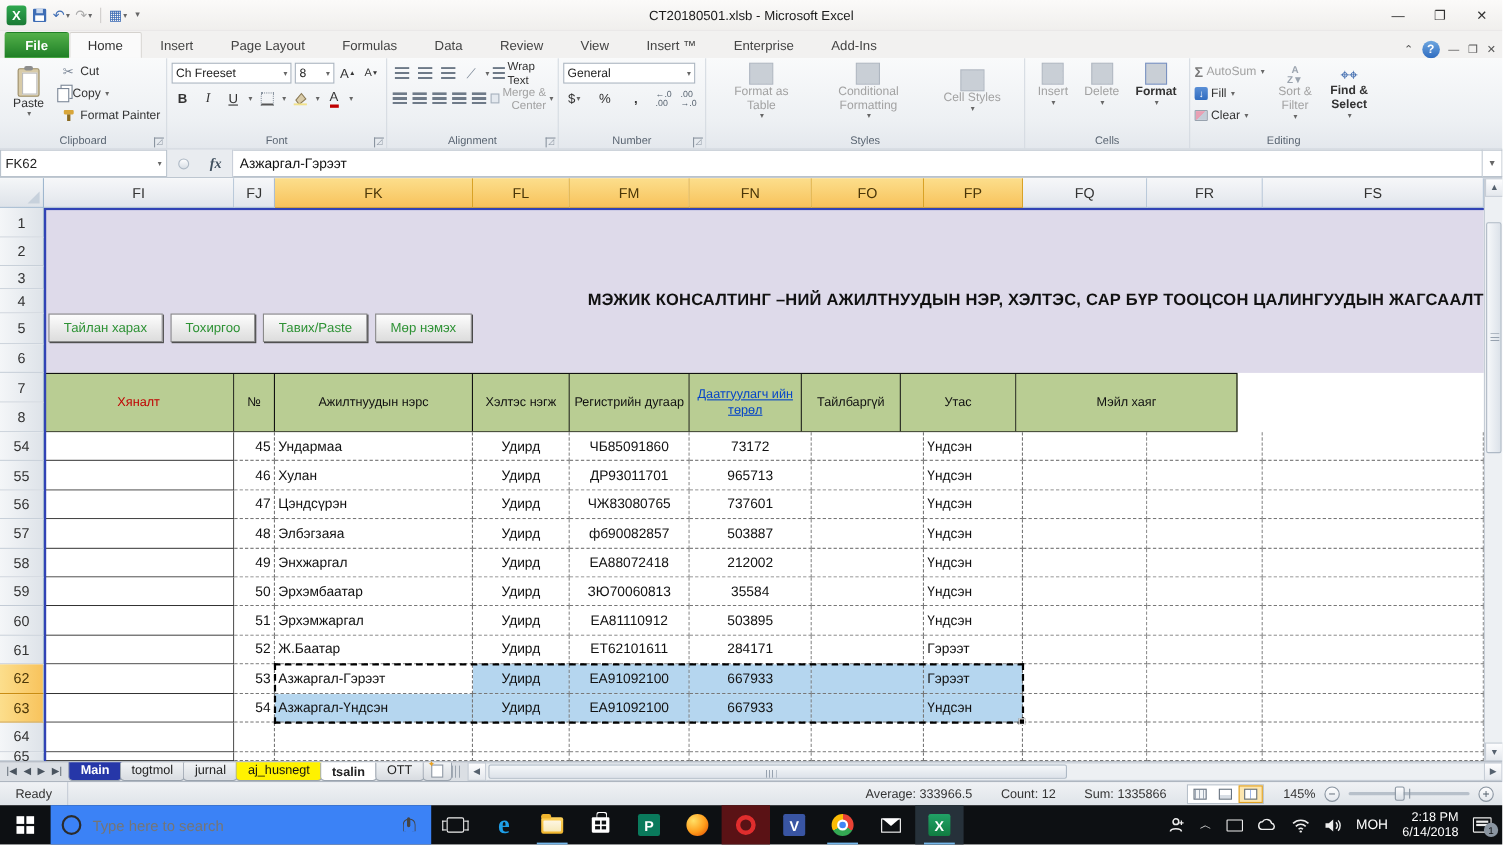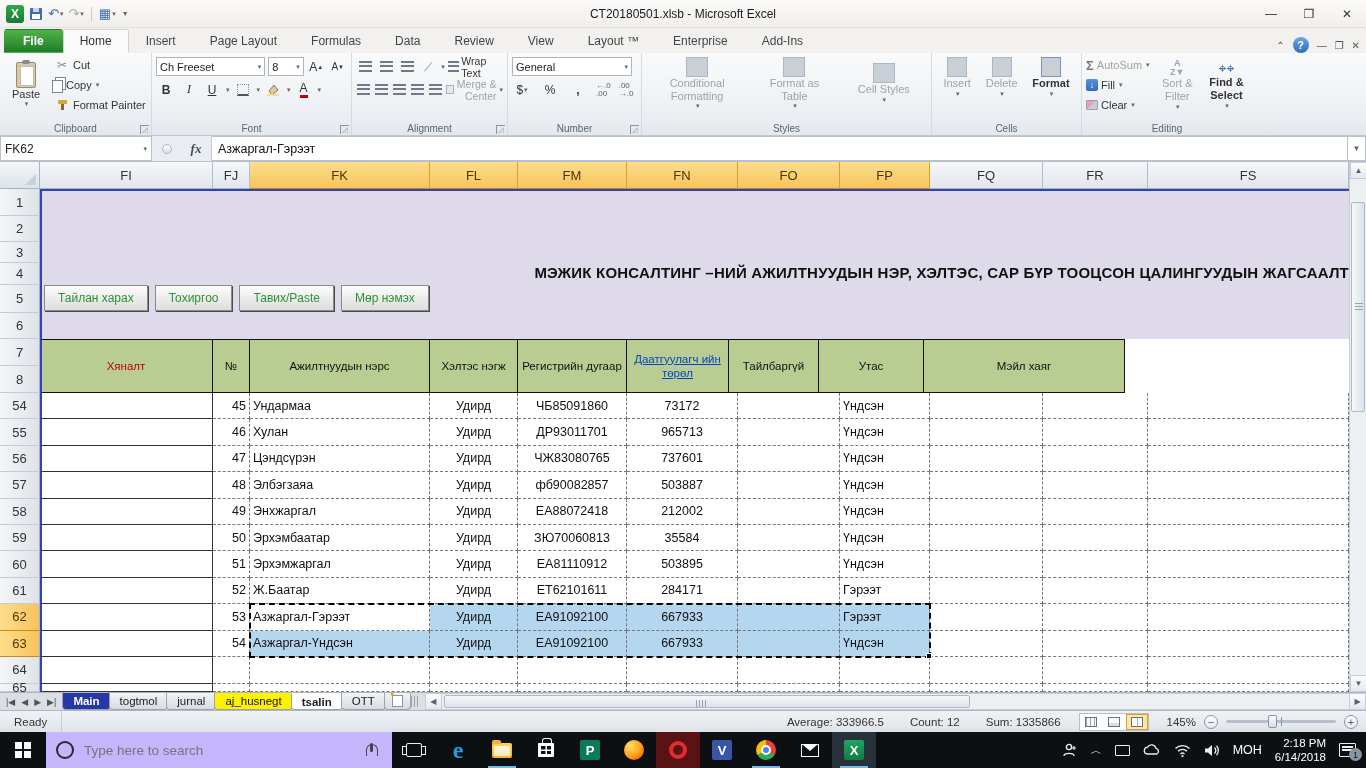--- a/index.html
+++ b/index.html
@@ -138,21 +138,21 @@
   .zpm { width:14px; height:14px; border-radius:50%; border:1px solid #8A95A1; display:flex; align-items:center; justify-content:center; font-size:11px; color:#55616E; background:linear-gradient(#FDFDFE,#E4E8ED); }
 
   
   .taskbar { position:absolute; left:0; top:732px; width:1366px; height:36px; background:#0D1013; display:flex; align-items:stretch; }
   .tb-start { width:46px; display:flex; align-items:center; justify-content:center; }
   .winlogo { width:16px; height:16px; background:
      linear-gradient(#fff,#fff) 0 0/7px 7px no-repeat,
      linear-gradient(#fff,#fff) 9px 0/7px 7px no-repeat,
      linear-gradient(#fff,#fff) 0 9px/7px 7px no-repeat,
      linear-gradient(#fff,#fff) 9px 9px/7px 7px no-repeat; }
-  .tb-search { width:346px; background:#c4b5fd; display:flex; align-items:center; padding:0 10px; gap:10px; }
+  .tb-search { width:346px; background:#3b82f6; display:flex; align-items:center; padding:0 10px; gap:10px; }
   .cortana { width:18px; height:18px; border-radius:50%; border:2px solid #2B2B2B; }
   .tb-search input { border:none; outline:none; font-size:13.5px; color:#222; flex:1; font-family:"Liberation Sans",sans-serif; background:transparent; }
   .mic { width:12px; height:12px; border:1.5px solid #444; border-radius:6px 6px 0 0; border-bottom:none; position:relative; margin-right:4px; }
   .mic:after { content:""; position:absolute; left:3px; top:-2px; width:3px; height:9px; background:#444; border-radius:2px; }
   .tb-icons { display:flex; align-items:stretch; }
   .tbi { width:44px; display:flex; align-items:center; justify-content:center; position:relative; }
   .tbi.open:after { content:""; position:absolute; left:8px; right:8px; bottom:0; height:2px; background:#76B9ED; }
   .tbi.activeapp { background:#26313A; }
   .tbi.opera-hl { background:#5A1215; }
   .taskview { width:16px; height:14px; border:1.5px solid #EEE; border-radius:2px; position:relative; background:#0D1013; }
@@ -221,21 +221,21 @@
   <div class="ribbon-tabs">
     <span id="ribbonTabs" style="display:flex;align-items:flex-end;">
         <span class="rtab file">File</span>
         <span class="rtab active">Home</span>
         <span class="rtab">Insert</span>
         <span class="rtab">Page Layout</span>
         <span class="rtab">Formulas</span>
         <span class="rtab">Data</span>
         <span class="rtab">Review</span>
         <span class="rtab">View</span>
-        <span class="rtab">Layout ™</span>
+        <span class="rtab">Insert ™</span>
         <span class="rtab">Enterprise</span>
         <span class="rtab">Add-Ins</span>
       </span>
     <span class="rt-right">
       <span class="mini-wc">⌃</span>
       <span class="help-btn">?</span>
       <span class="mini-wc">—</span>
       <span class="mini-wc">❐</span>
       <span class="mini-wc">✕</span>
     </span>
@@ -372,28 +372,28 @@
         <span class="fmt-btn" style="font-weight:bold;">,</span>
         <span style="font-size:8px;color:#55616E;line-height:1;">←.0<br>.00</span>
         <span style="font-size:8px;color:#55616E;line-height:1;">.00<br>→.0</span>
       </div>
       <div class="rgroup-label">Number</div>
       <span class="launcher">◿</span>
     </div>
 
     <div class="rgroup" style="width:290px;">
       <div style="display:flex;justify-content:space-around;">
+        <div class="bigbtn dis" style="width:78px;">
+            <span class="grid3"></span>
+            <span>Format as Table</span>
+            <span class="dd">▾</span>
+          </div>
         <div class="bigbtn dis" style="width:88px;">
             <span class="grid3"></span>
             <span>Conditional Formatting</span>
-            <span class="dd">▾</span>
-          </div>
-        <div class="bigbtn dis" style="width:78px;">
-            <span class="grid3"></span>
-            <span>Format as Table</span>
             <span class="dd">▾</span>
           </div>
         <div class="bigbtn dis" style="width:72px;">
             <span class="grid3"></span>
             <span>Cell Styles</span>
             <span class="dd">▾</span>
           </div>
       </div>
       <div class="rgroup-label">Styles</div>
     </div>

